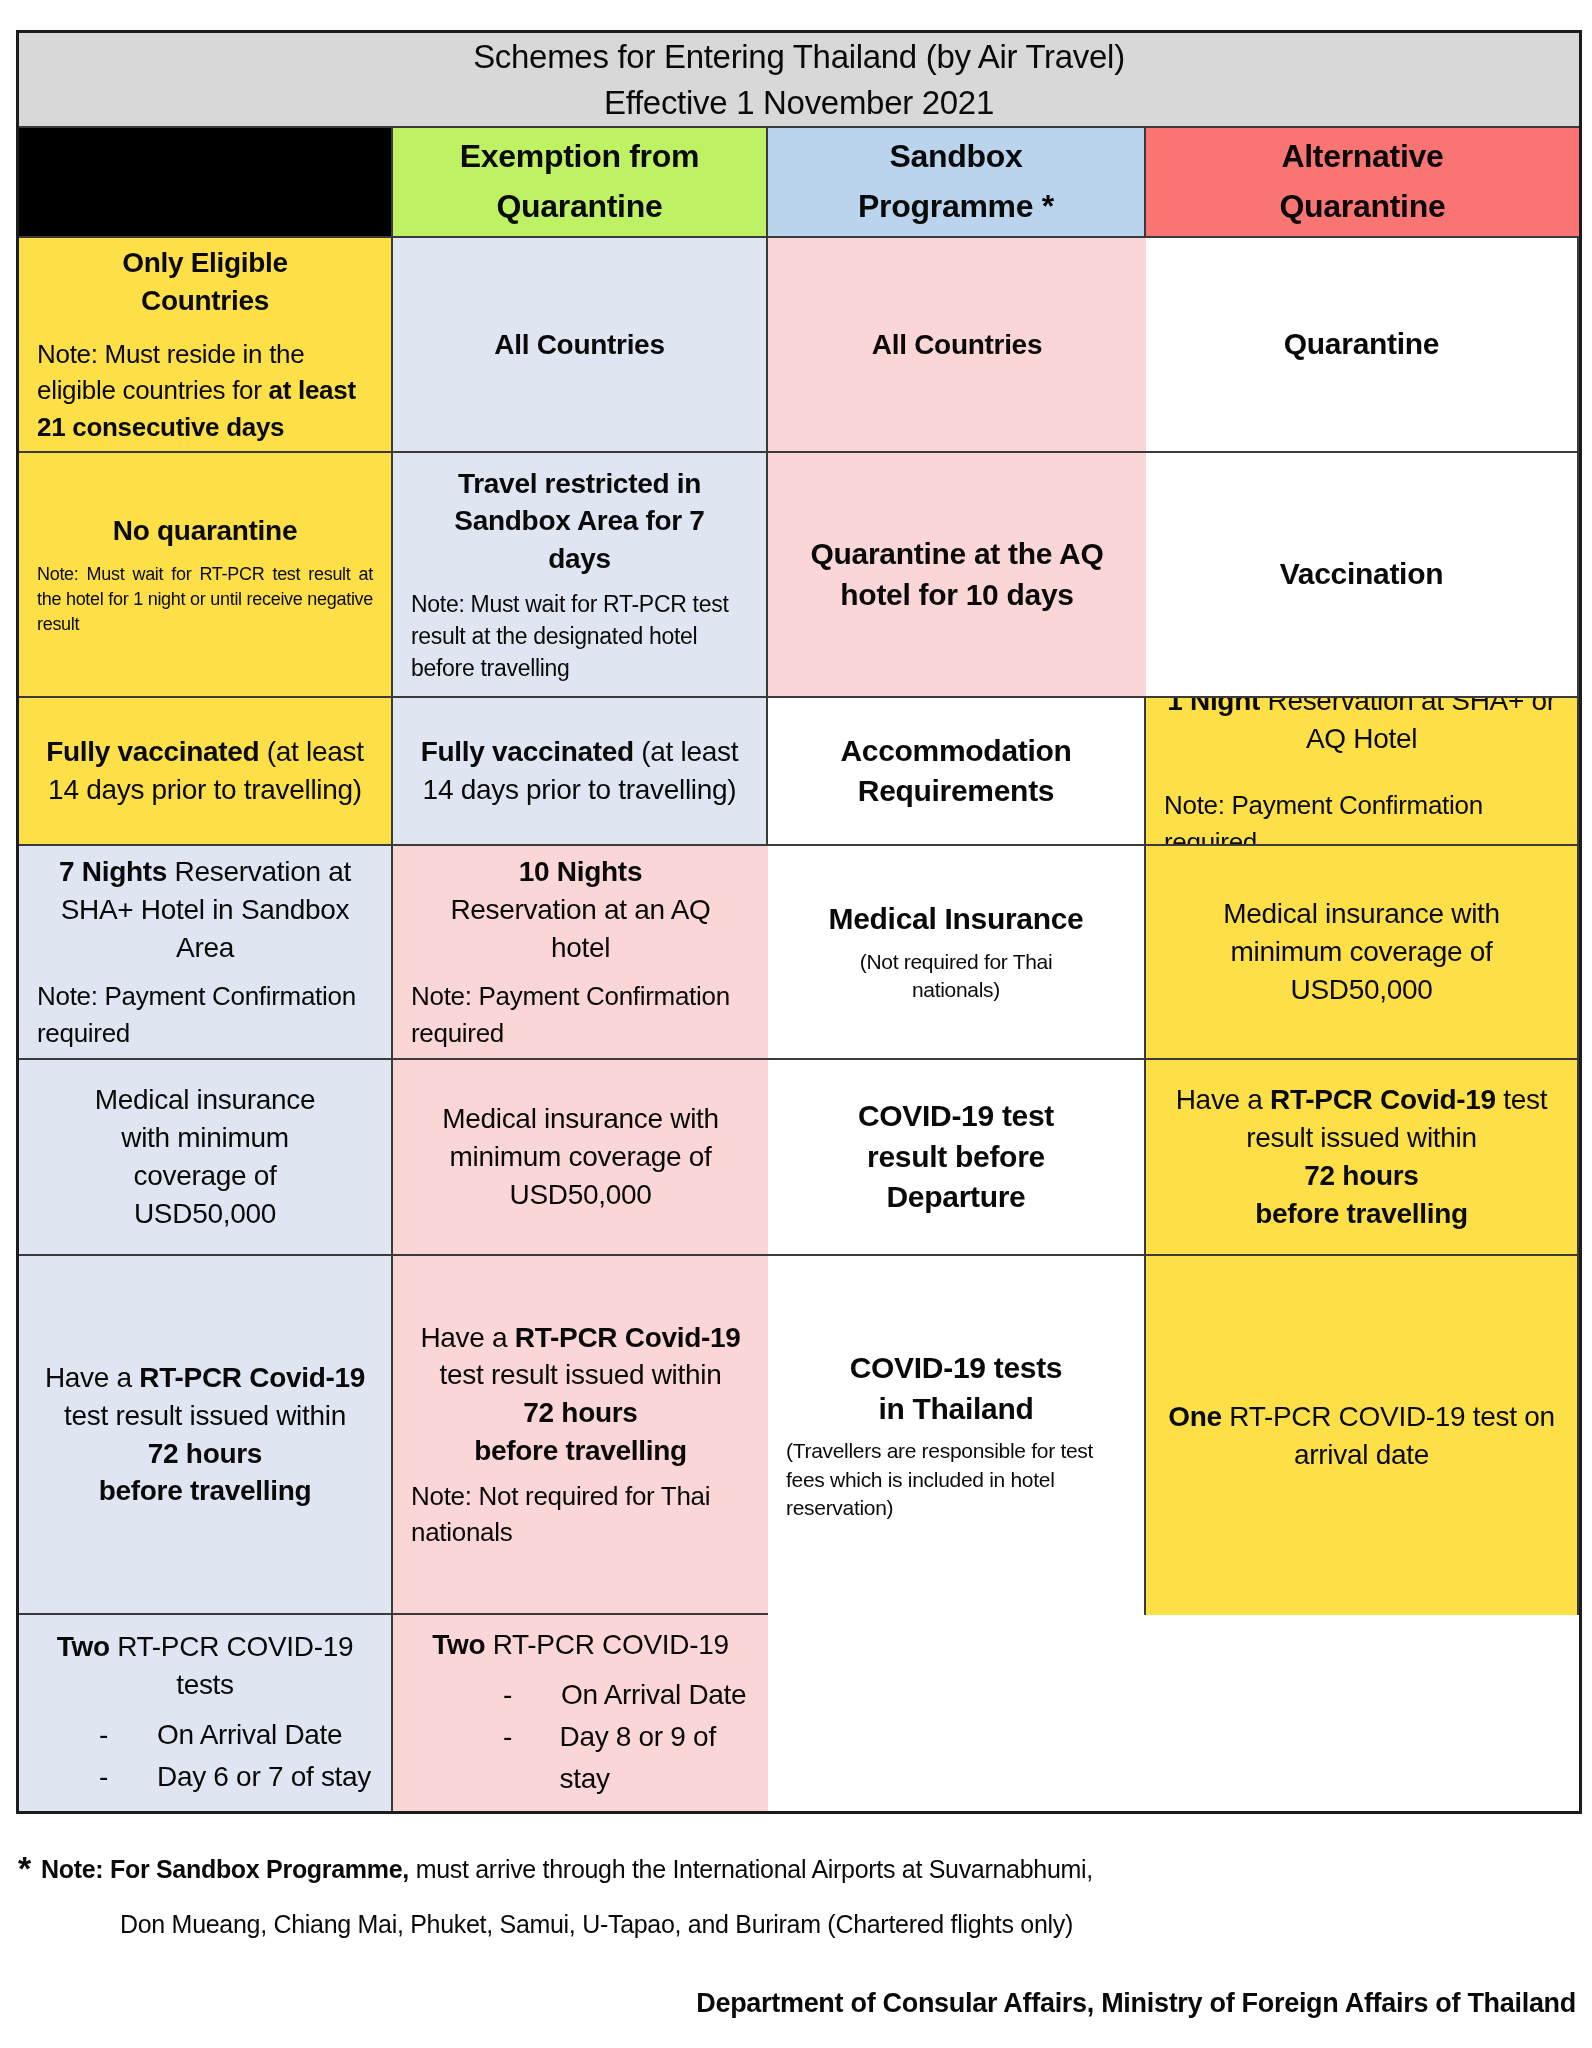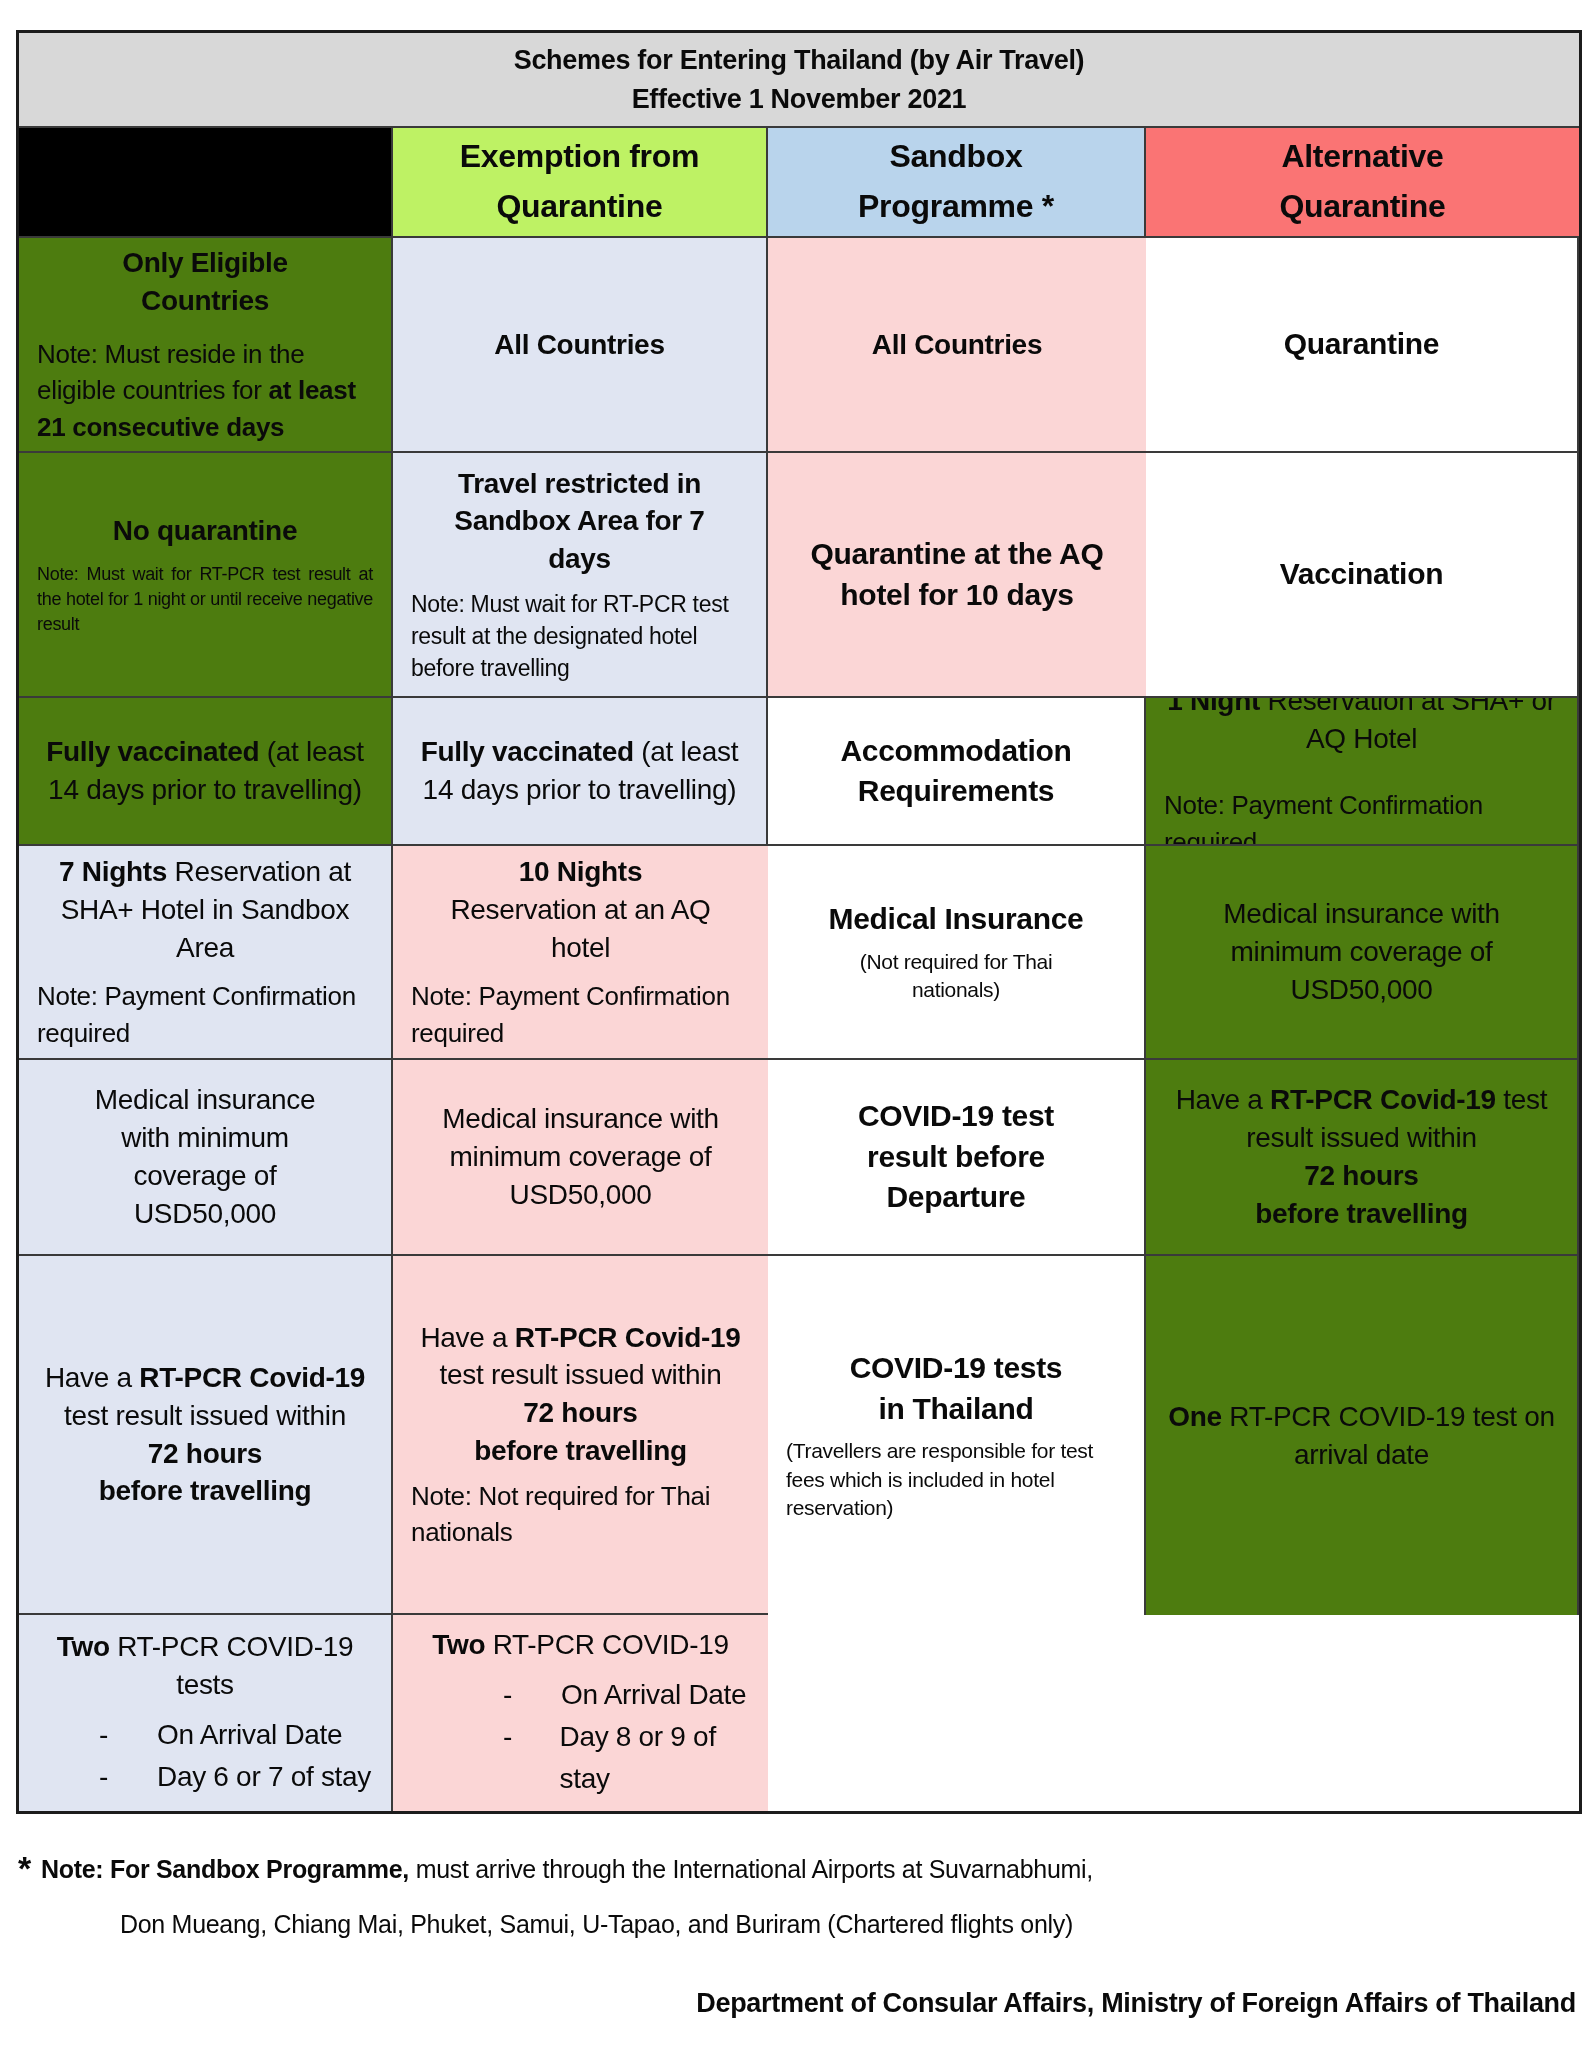--- a/index.html
+++ b/index.html
@@ -30,27 +30,27 @@
   }
   .last-col { border-right: none; }
   .last-row { border-bottom: none; }
 
   .title-cell {
     grid-column: 1 / -1;
     background: #d8d8d8;
     justify-content: center;
     gap: 8px;
   }
-  .title-line { font-size: 27px; font-weight: 700; }
+  .title-line { font-size: 33px; font-weight: 400; }
 
   .corner { background: #000000; }
   .h-green { background: #bef264; }
   .h-blue  { background: #b9d4ec; }
   .h-red   { background: #fa7474; }
-  .c-green { background: #4d7c0f; }
+  .c-green { background: #fde047; }
   .c-blue  { background: #e0e5f2; }
   .c-pink  { background: #fbd6d6; }
   .c-white { background: #ffffff; }
 
   .head-line { font-size: 32px; font-weight: 700; text-align: center; line-height: 1.55; }
 
   .label { font-size: 30px; font-weight: 700; text-align: center; line-height: 1.35; }
   .label-sub { font-size: 21px; font-weight: 400; text-align: center; line-height: 1.35; margin-top: 8px; }
   .label-sub-left { font-size: 21px; font-weight: 400; text-align: left; line-height: 1.35; margin-top: 8px; align-self: stretch; }
 

